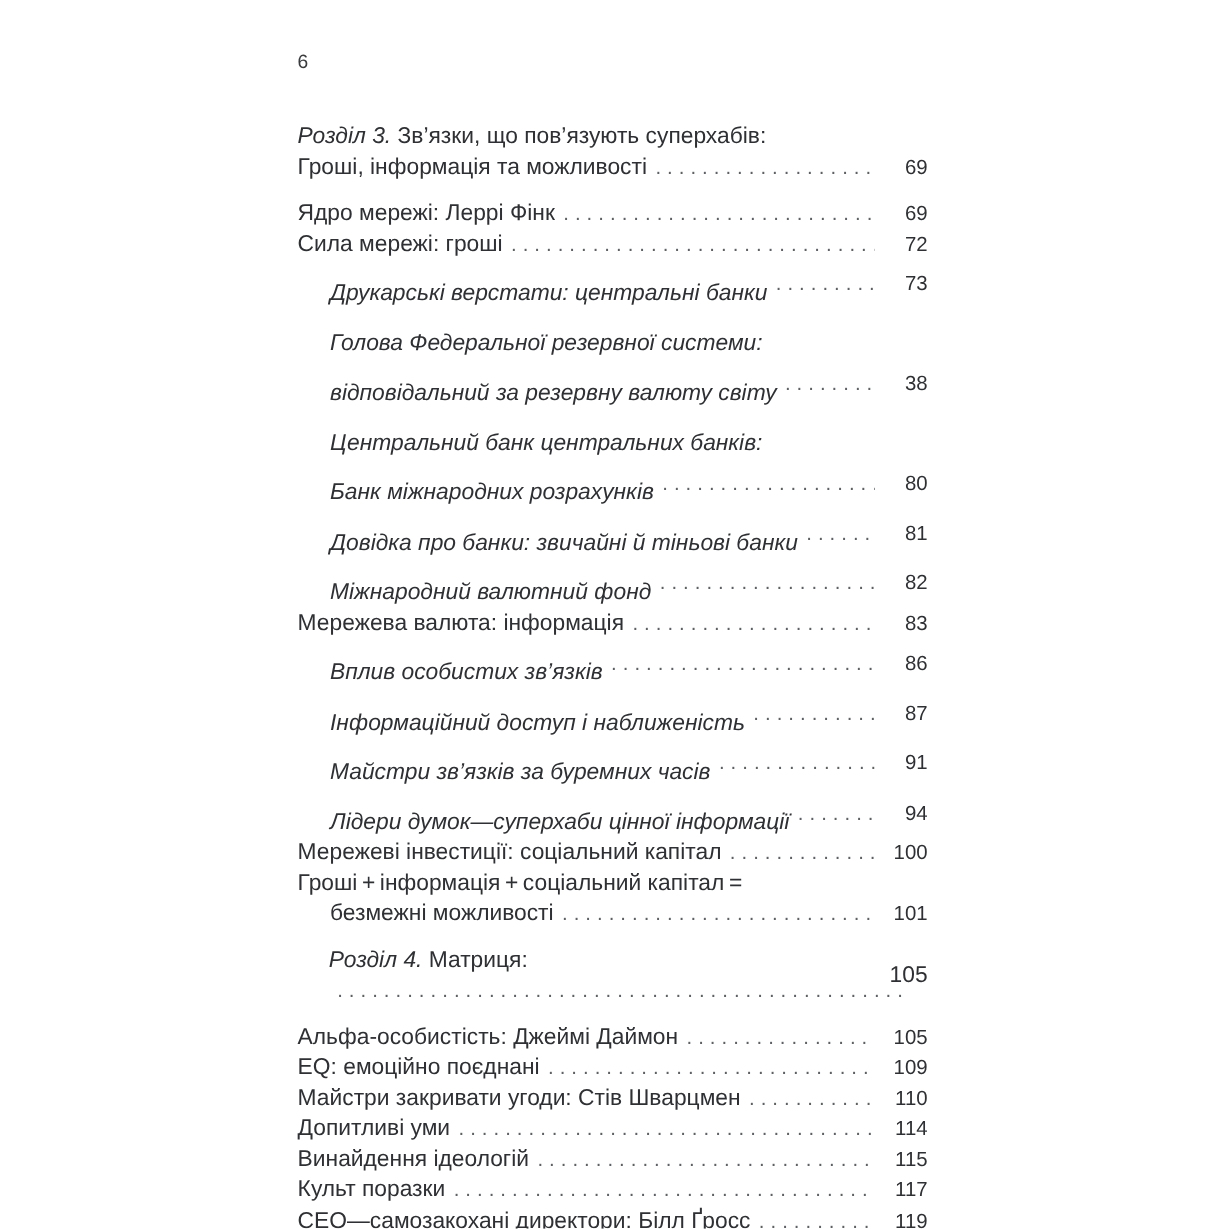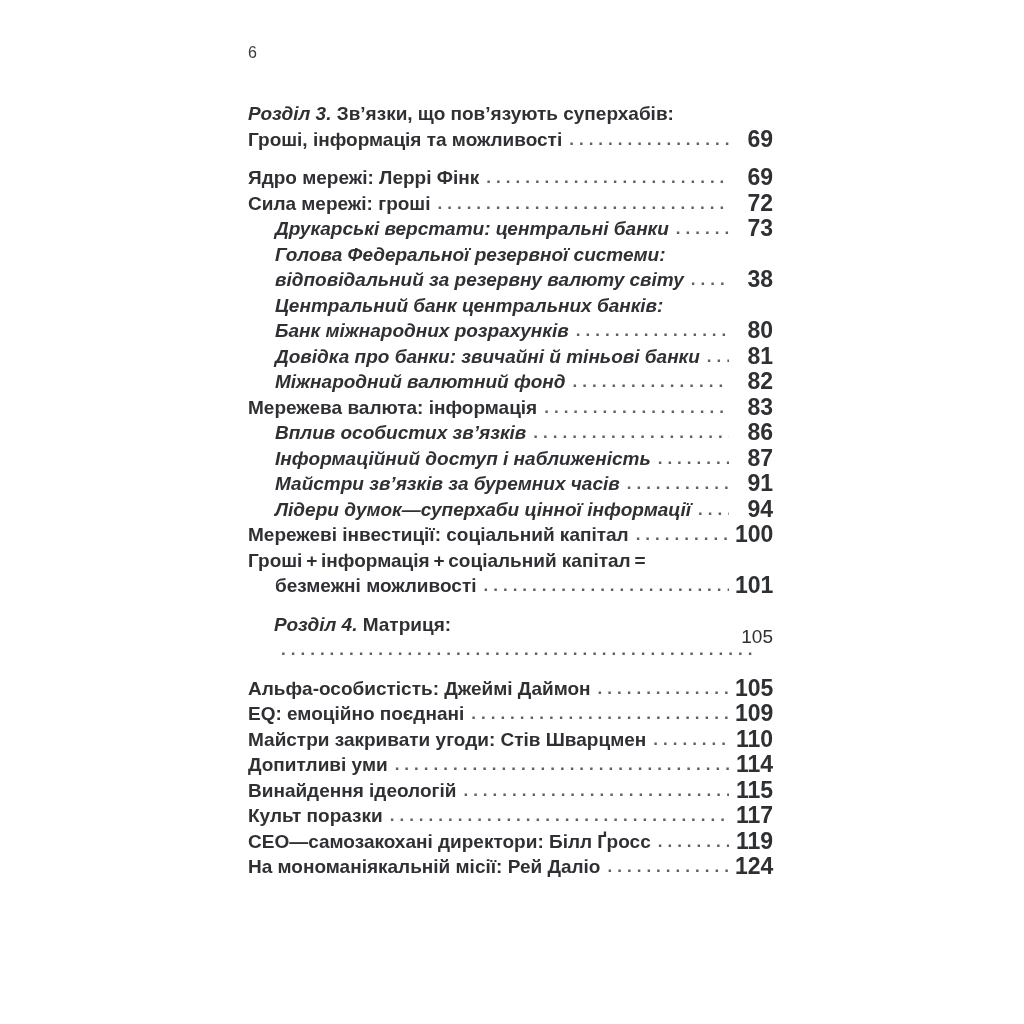--- a/index.html
+++ b/index.html
@@ -28,45 +28,44 @@
     left: 248px;
     top: 101px;
     width: 525px;
   }
   .row {
     display: flex;
     align-items: center;
     font-size: 19px;
     line-height: 25.5px;
     white-space: nowrap;
-    font-weight: bold;
   }
   .gap { margin-top: 13px; }
   .indent1 { padding-left: 27px; }
   .label { white-space: nowrap; }
-  .italic .label { font-style: italic; }
+  .italic .label { font-style: italic; margin-top: 16px; }
   .prefix { font-style: italic; }
   .dots {
     flex: 1 1 auto;
     overflow: hidden;
     white-space: nowrap;
     margin-left: 7px;
     margin-right: 6px;
     color: #5d6164;
     letter-spacing: 5px;
     font-size: 17px;
   }
   .dots::after {
     content: "..........................................................................................";
   }
   .pagecol {
     flex: 0 0 auto;
     width: 38px;
     text-align: right;
-    font-size: 23px;
+    font-size: 17px;
   }
   .block {
     position: relative;
     padding-right: 0;
     margin-left: 26px;
   }
   .block .dots { margin-right: 16px; }
   .raised-page {
     position: absolute;
     right: 0;

